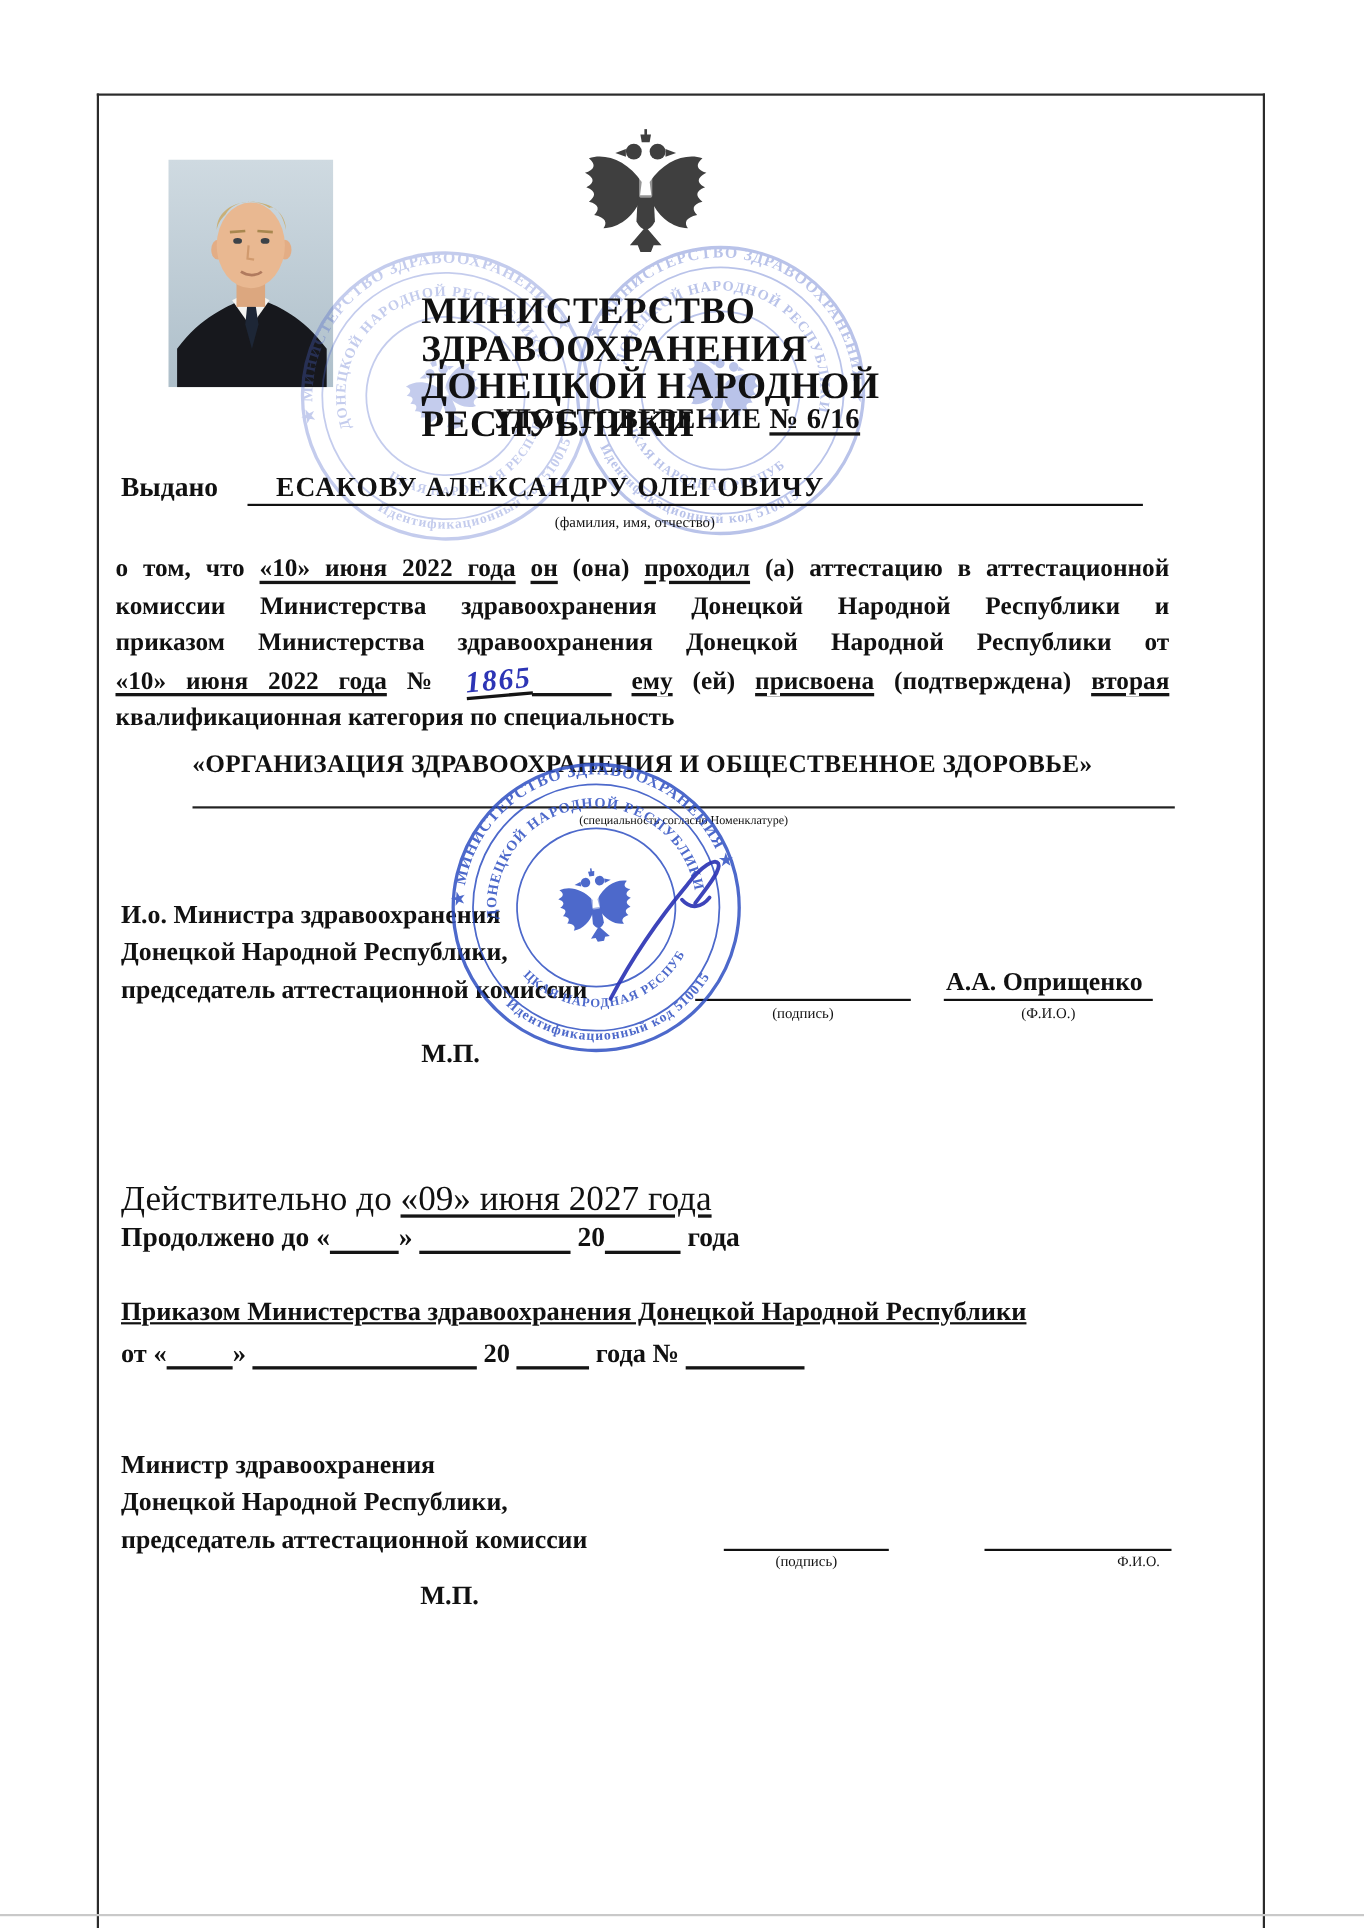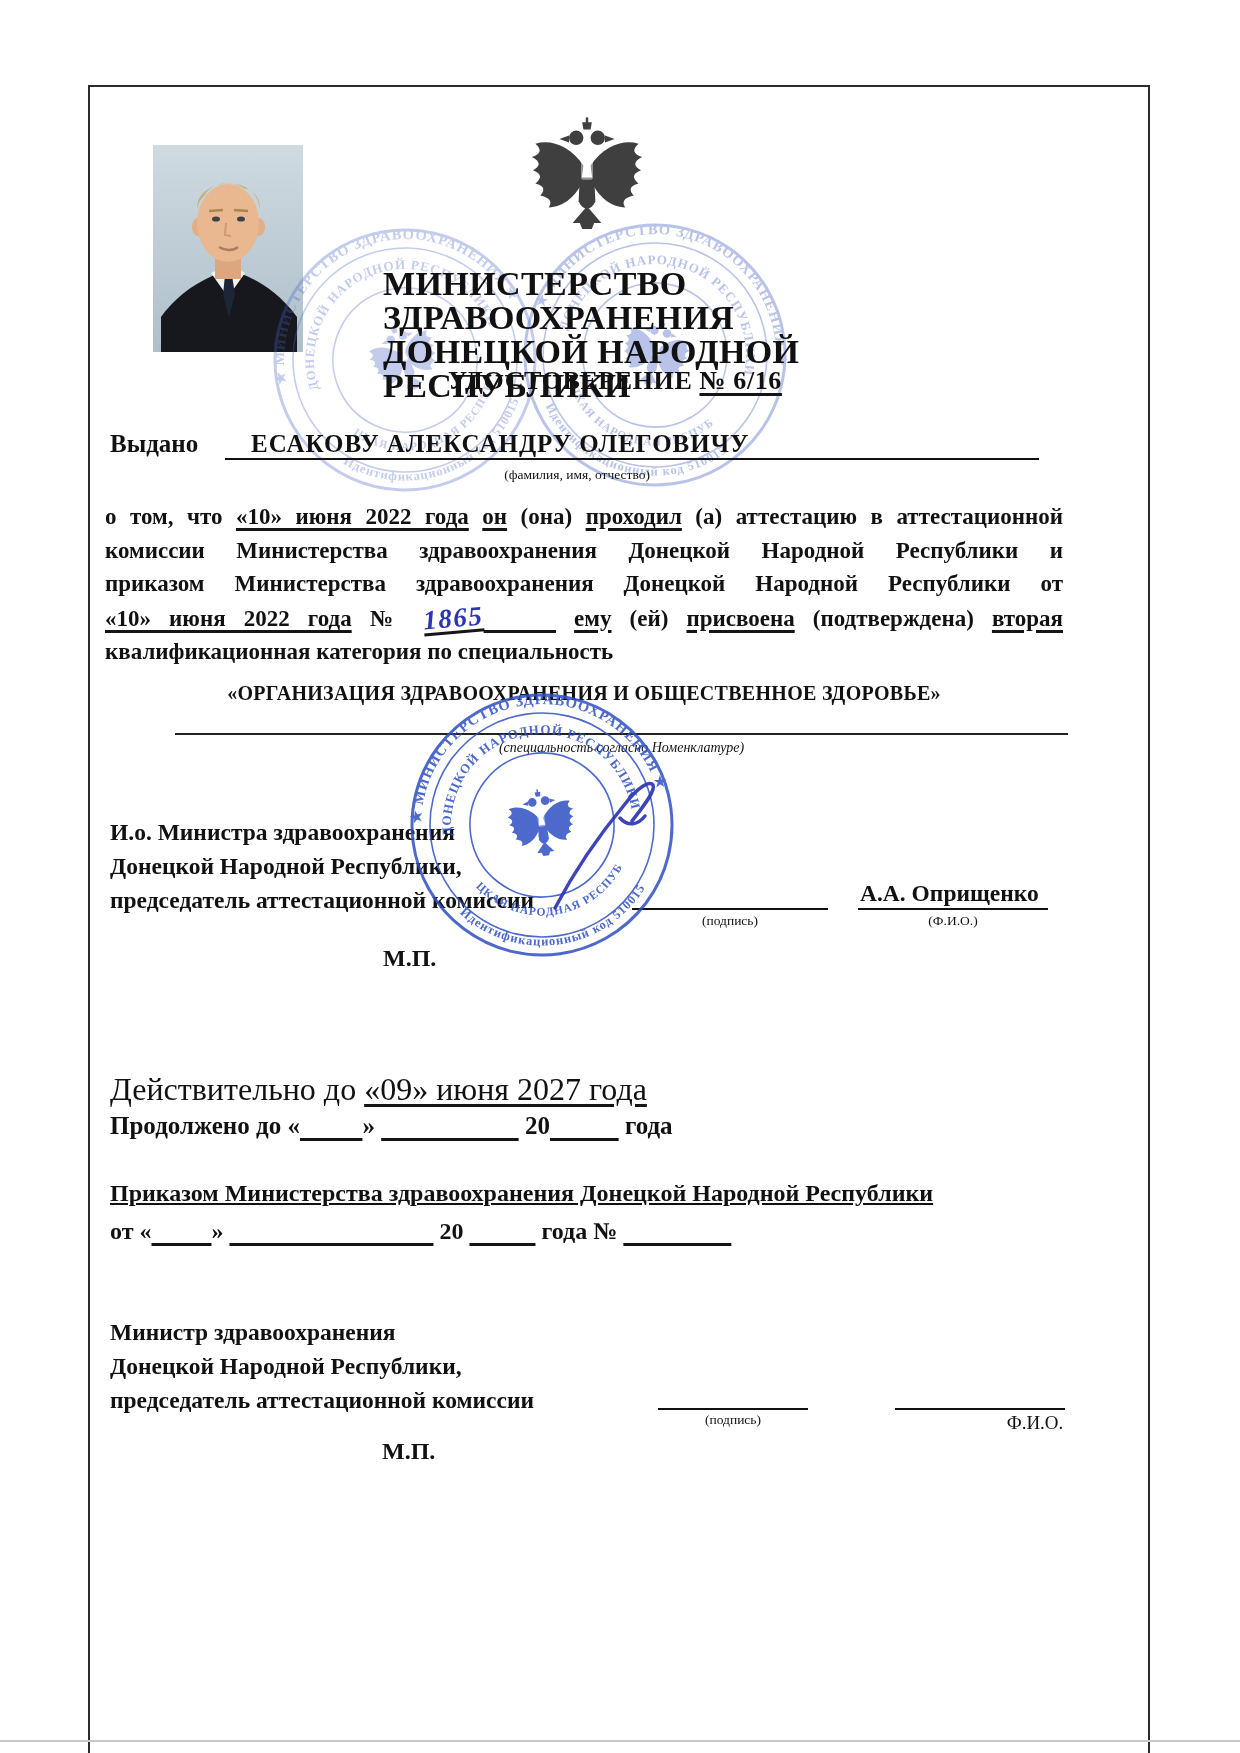--- a/index.html
+++ b/index.html
@@ -26,23 +26,23 @@
   .issued-name{flex:0 0 auto;width:788px;border-bottom:2.5px solid #111;padding-left:26px;letter-spacing:1px;}
   .issued-hint{left:330px;top:467px;width:320px;text-align:right;font-size:13.5px;font-weight:normal;}
 
   .body-par{left:105px;top:500px;width:958px;font-size:23px;font-weight:bold;line-height:33.5px;}
   .jline{text-align:justify;text-align-last:justify;}
   .jline:last-child{text-align:left;text-align-last:left;}
 
   .ul{text-decoration:underline;text-decoration-thickness:2.5px;text-underline-offset:4px;text-decoration-color:#151515;}
   .hw{color:#2d35b5;font-style:italic;font-weight:600;font-size:1.18em;letter-spacing:1.5px;display:inline-block;transform:rotate(-5deg) translateY(1px);}
 
-  .spec-title{left:105px;top:682px;width:958px;text-align:center;font-size:20px;font-weight:bold;letter-spacing:.3px;}
+  .spec-title{left:105px;top:682px;width:958px;text-align:center;font-size:23px;font-weight:bold;letter-spacing:.3px;}
   .spec-rule{left:175px;top:733px;width:893px;border-top:2.5px solid #222;}
-  .spec-hint{left:175px;top:740px;width:893px;text-align:center;font-size:14px;font-style:italic;}
+  .spec-hint{left:175px;top:740px;width:893px;text-align:center;font-size:11px;}
 
   .block3{font-size:23.5px;font-weight:bold;line-height:34px;}
   .approval-block{left:110px;top:815px;width:560px;}
   .minister-block{left:110px;top:1315px;width:560px;}
   .sig-rule-1{left:632px;top:884px;width:196px;height:24px;border-bottom:2.5px solid #111;}
   .sig-hint-1{left:632px;top:913px;width:196px;text-align:center;font-size:13.5px;}
   .fio-name-1{left:860px;top:880px;width:186px;font-size:23.5px;font-weight:bold;}
   .fio-rule-1{left:858px;top:884px;width:190px;height:24px;border-bottom:2.5px solid #111;}
   .fio-hint-1{left:858px;top:913px;width:190px;text-align:center;font-size:13.5px;}
 
@@ -50,21 +50,21 @@
   .mp-2{left:382px;top:1438px;font-size:24px;font-weight:bold;}
 
   .validity{left:110px;top:1071px;width:940px;font-size:32px;font-weight:normal;}
   .extension{left:110px;top:1112px;width:940px;font-size:25px;font-weight:bold;}
   .order-l1{left:110px;top:1180px;width:950px;font-size:24px;font-weight:bold;text-decoration:underline;}
   .order-l2{left:110px;top:1218px;width:950px;font-size:24px;font-weight:bold;}
 
   .sig-rule-2{left:658px;top:1384px;width:150px;height:24px;border-bottom:2.5px solid #111;}
   .sig-hint-2{left:658px;top:1412px;width:150px;text-align:center;font-size:13.5px;}
   .fio-rule-2{left:895px;top:1384px;width:170px;height:24px;border-bottom:2.5px solid #111;}
-  .fio-hint-2{left:935px;top:1412px;width:200px;text-align:center;font-size:19px;}
+  .fio-hint-2{left:935px;top:1412px;width:200px;text-align:center;font-size:13px;}
 
   .stamp{pointer-events:none;}
   .stamp-top-a{left:263px;top:218px;width:284px;height:284px;color:#4a63c8;opacity:.32;transform:rotate(-20deg);}
   .stamp-top-b{left:513px;top:213px;width:284px;height:284px;color:#4a63c8;opacity:.38;transform:rotate(14deg);}
   .stamp-main{left:400px;top:683px;width:284px;height:284px;color:#2e4fc2;opacity:.85;transform:rotate(-8deg);}
   .sign-ink{left:520px;top:758px;width:160px;height:165px;}
 </style>
 </head>
 <body>
 

